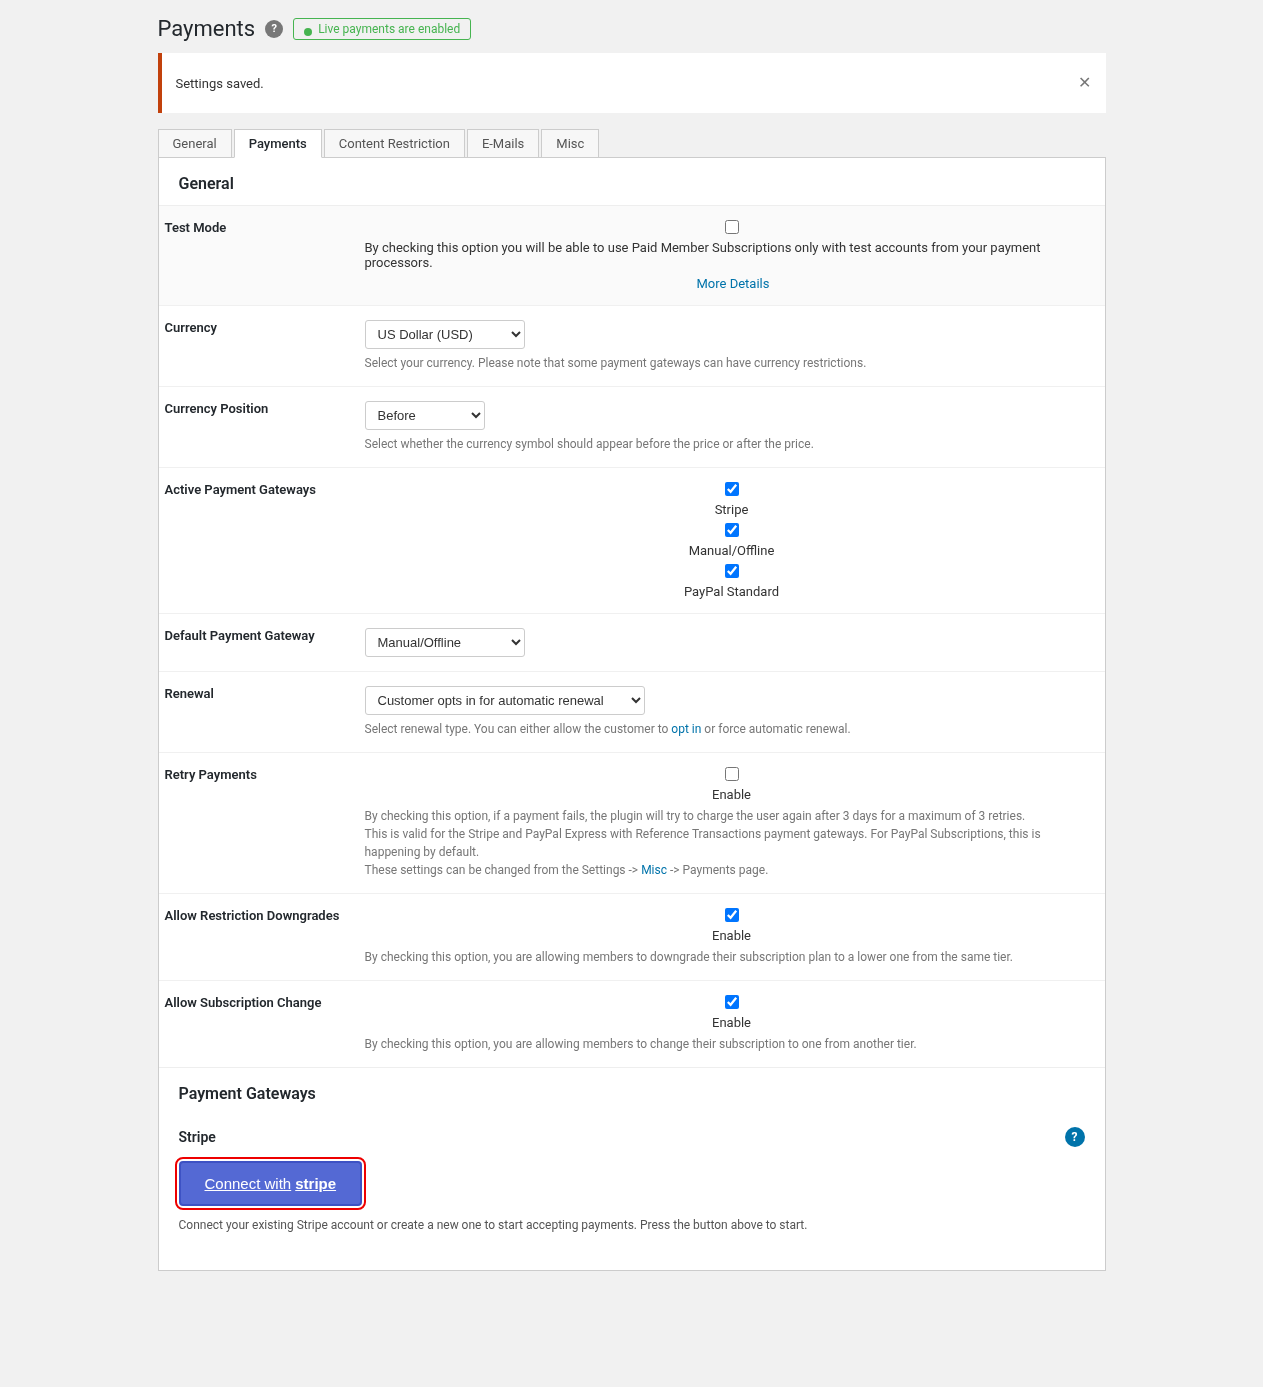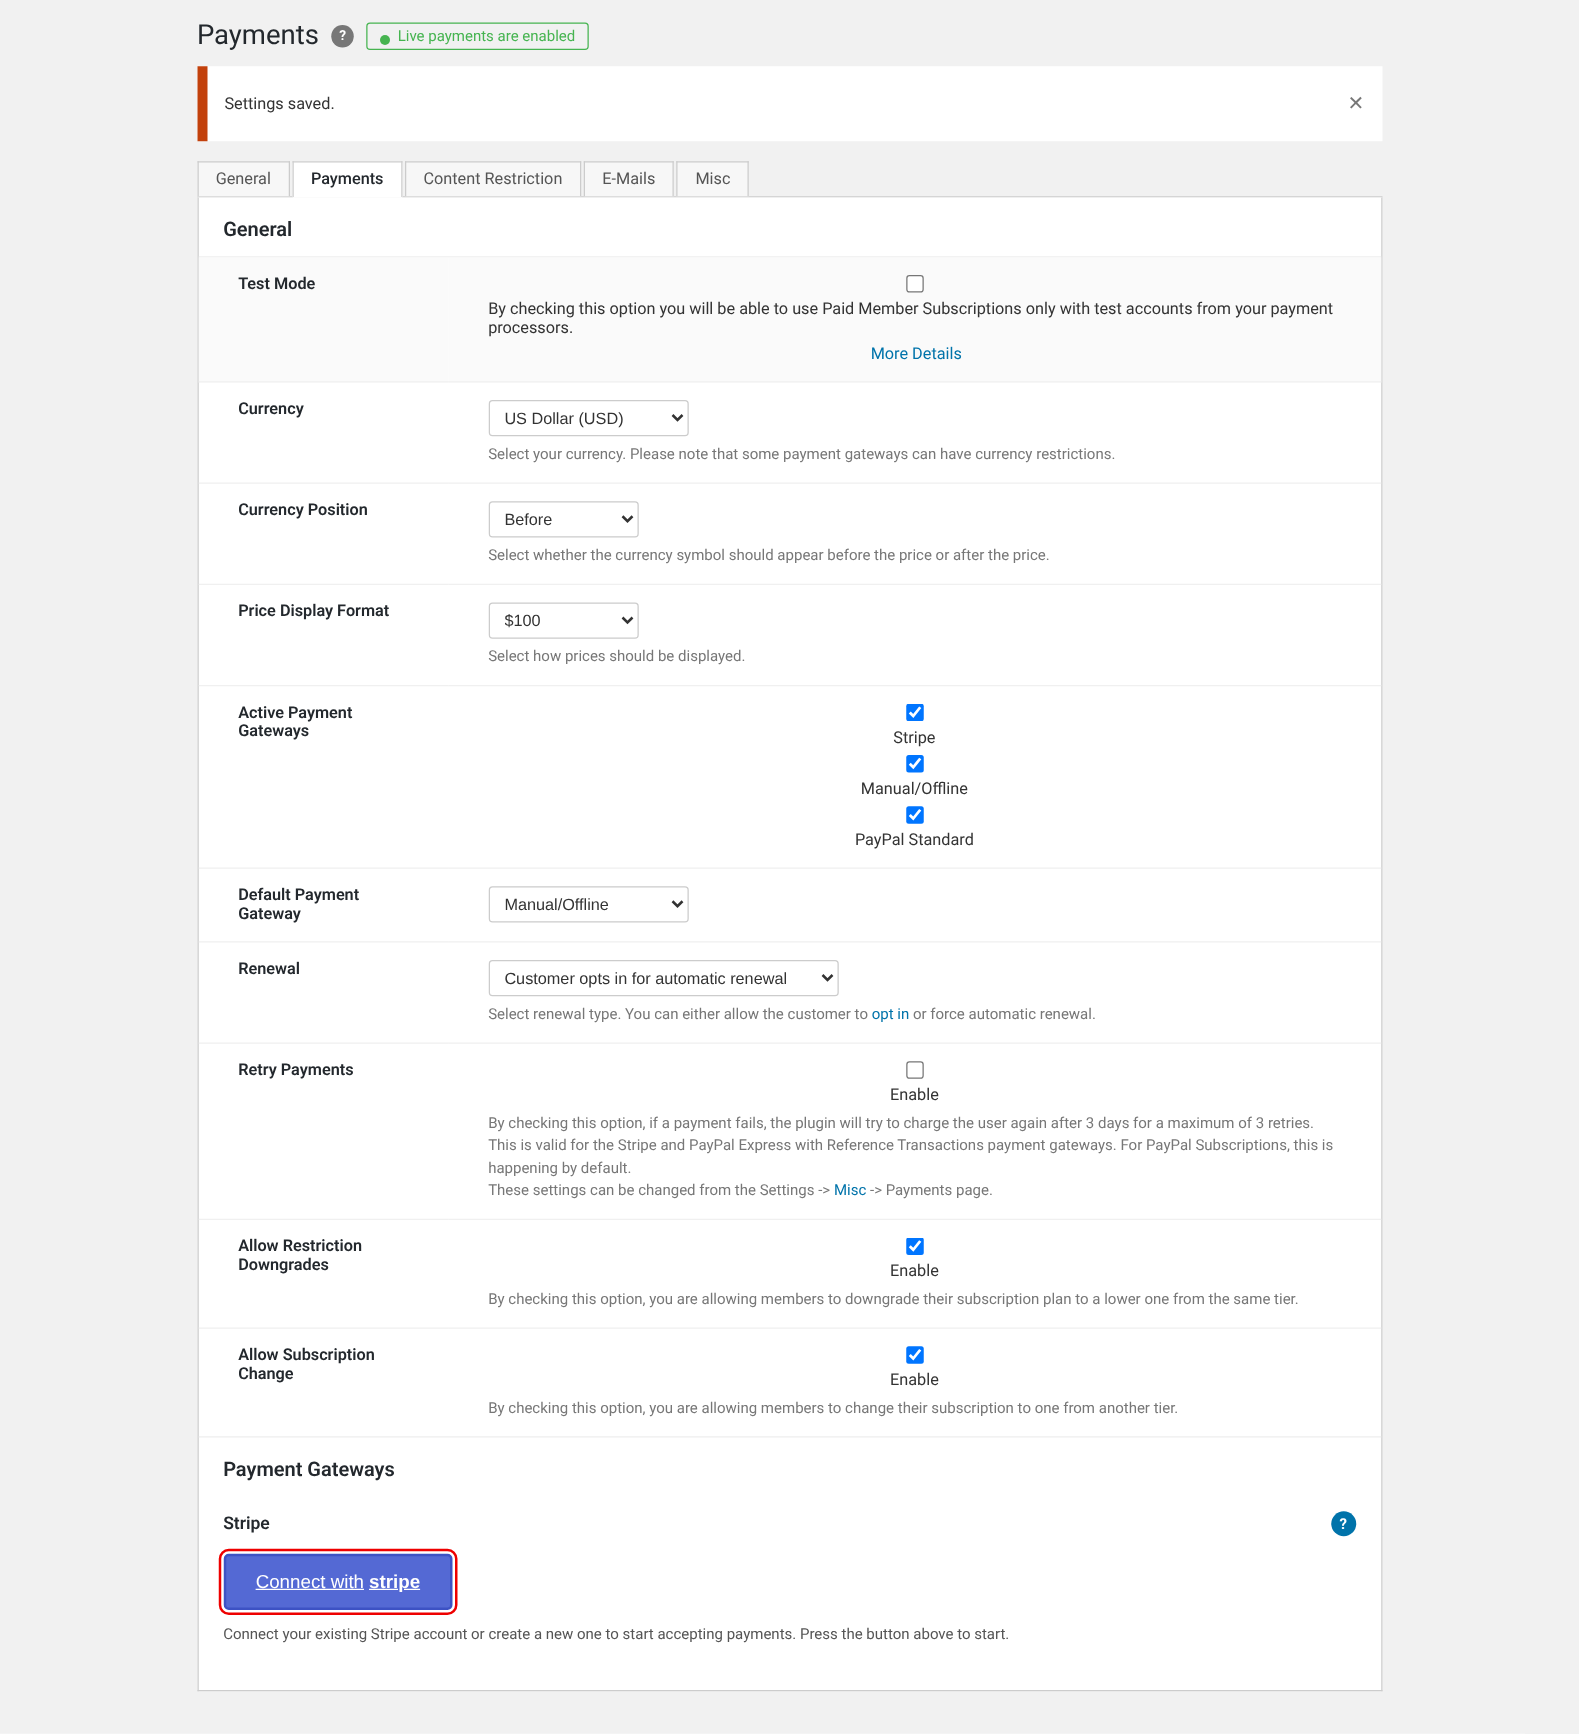--- a/index.html
+++ b/index.html
@@ -49,21 +49,21 @@
       color: #46b450;
     }
     .live-dot {
       width: 8px;
       height: 8px;
       background: #46b450;
       border-radius: 50%;
     }
     .notice-bar {
       background: #fff;
-      border-left: 8px solid #c2410c;
+      border-left: 4px solid #c2410c;
       padding: 22px 14px;
       margin-bottom: 16px;
       display: flex;
       align-items: center;
       justify-content: space-between;
       font-size: 13px;
     }
     .notice-close {
       cursor: pointer;
       color: #777;
@@ -111,21 +111,21 @@
       width: 100%;
       border-collapse: collapse;
     }
     .settings-table tr {
       border-bottom: 1px solid #f0f0f0;
     }
     .settings-table tr:last-child {
       border-bottom: none;
     }
     .settings-table td {
-      padding: 14px 32px;
+      padding: 14px 6px;
       vertical-align: top;
     }
     .label-cell {
       width: 200px;
       font-weight: 600;
       font-size: 13px;
       color: #23282d;
       padding-top: 16px;
     }
     .value-cell {
@@ -311,31 +311,20 @@
         <td class="label-cell">Currency Position</td>
         <td class="value-cell">
           <select class="select-position">
             <option>Before</option>
             <option>After</option>
           </select>
           <div class="description">Select whether the currency symbol should appear before the price or after the price.</div>
         </td>
       </tr>
 
-      <tr>
-        <td class="label-cell">Price Display Format</td>
-        <td class="value-cell">
-          <select class="select-format">
-            <option>$100</option>
-            <option>$ 100</option>
-            <option>100$</option>
-          </select>
-          <div class="description">Select how prices should be displayed.</div>
-        </td>
-      </tr>
 
       <tr>
         <td class="label-cell">Active Payment Gateways</td>
         <td class="value-cell">
           <div class="checkbox-group">
             <div class="checkbox-row">
               <input type="checkbox" checked="" style="">
               <span>Stripe</span>
             </div>
             <div class="checkbox-row">

